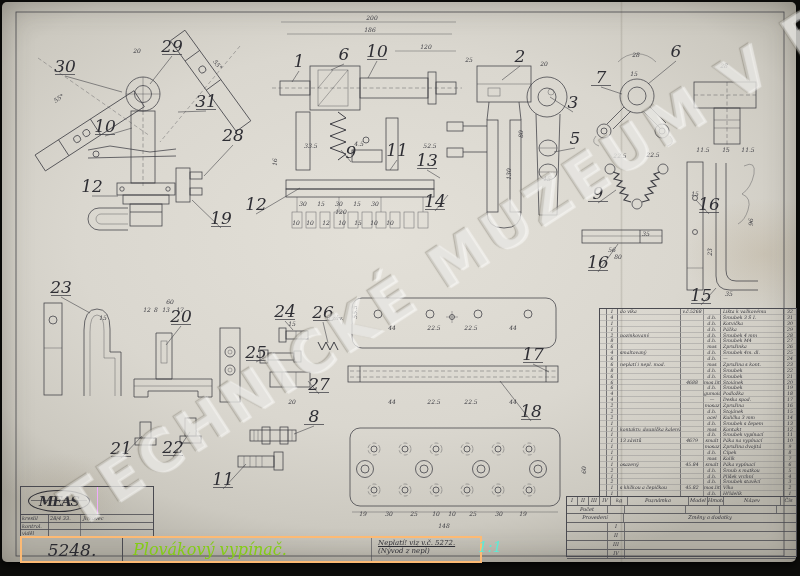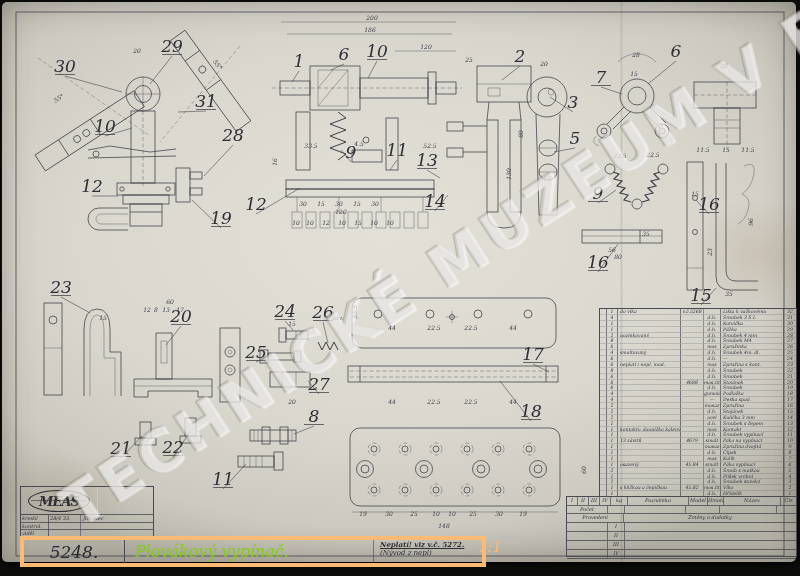--- a/index.html
+++ b/index.html
@@ -25,28 +25,28 @@
   #signbox{position:absolute;left:20px;top:486px;width:132px;height:50px;border:1px solid #4a4a50;}
   #meascell{position:absolute;left:0;top:0;width:76px;height:27px;border-right:1px solid #f0abfc;border-bottom:1px solid #4a4a50;}
   #measoval{position:absolute;left:7px;top:3px;width:60px;height:20px;border:1.6px solid #2e2e34;border-radius:50%;
     display:flex;align-items:center;justify-content:center;font:bold italic 13px "DejaVu Serif",serif;color:#2e2e34;letter-spacing:-1px;}
   #measoval:after{content:"";position:absolute;left:2px;right:2px;top:9px;border-top:1px solid rgba(46,46,52,.55);}
   .signrow{position:absolute;left:0;width:132px;height:7.6px;font:italic 5px "DejaVu Serif",serif;color:#33333a;
     display:flex;border-top:1px solid rgba(74,74,80,.8);}
   .signrow .lb{width:26px;border-right:1px solid rgba(74,74,80,.8);padding-left:1px;}
   .signrow .dt{width:30px;border-right:1px solid rgba(74,74,80,.6);padding-left:1px;}
   .signrow .sg{flex:1;padding-left:2px;}
-  #titlerow{position:absolute;left:20px;top:536px;width:458px;height:23px;border:4px solid #fdba74;display:flex;}
+  #titlerow{position:absolute;left:20px;top:536px;width:458px;height:23px;border:2px solid #fdba74;display:flex;}
   #tb-num{width:100px;border-right:1px solid #4a4a50;font:italic 17px "DejaVu Serif",serif;color:#2a2a30;
     display:flex;align-items:center;justify-content:center;}
   #tb-name{width:238px;border-right:1px solid rgba(74,74,80,.6);font:italic 16px "DejaVu Serif",serif;color:#84cc16;
     display:flex;align-items:center;padding-left:10px;}
   #tb-note{flex:1;padding:1px 0 0 6px;font:italic 7px "DejaVu Serif",serif;color:#2e2e34;line-height:8px;}
-  #tb-note .n1{text-decoration:underline;font-weight:bold;}
-  #scaleval{position:absolute;left:478px;top:538px;font:italic 15px "DejaVu Serif",serif;color:#fdba74;}
+  #tb-note .n1{text-decoration:underline;}
+  #scaleval{position:absolute;left:478px;top:538px;font:italic 15px "DejaVu Serif",serif;color:#5eead4;}
   
   #ptable{position:absolute;left:599px;top:308px;width:196px;height:188px;border:1px solid #4a4a50;border-bottom:none;}
   .pt-row{display:flex;height:5.875px;font:italic 4.6px "DejaVu Serif",serif;color:#33333a;}
   .pt-row span{display:block;overflow:hidden;white-space:nowrap;border-bottom:.5px solid rgba(80,80,88,.22);}
   .c-tick{width:6px;border-right:1px solid rgba(74,74,80,.7);}
   .c-q{width:10px;text-align:center;border-right:1px solid rgba(74,74,80,.7);}
   .c-note{width:60px;padding-left:2px;border-right:1px solid rgba(74,74,80,.7);}
   .c-model{width:22px;text-align:center;border-right:1px solid rgba(74,74,80,.5);}
   .c-mat{width:16px;text-align:center;border-right:1px solid rgba(74,74,80,.7);}
   .c-name{width:60px;padding-left:2px;border-right:1px solid rgba(74,74,80,.7);}

